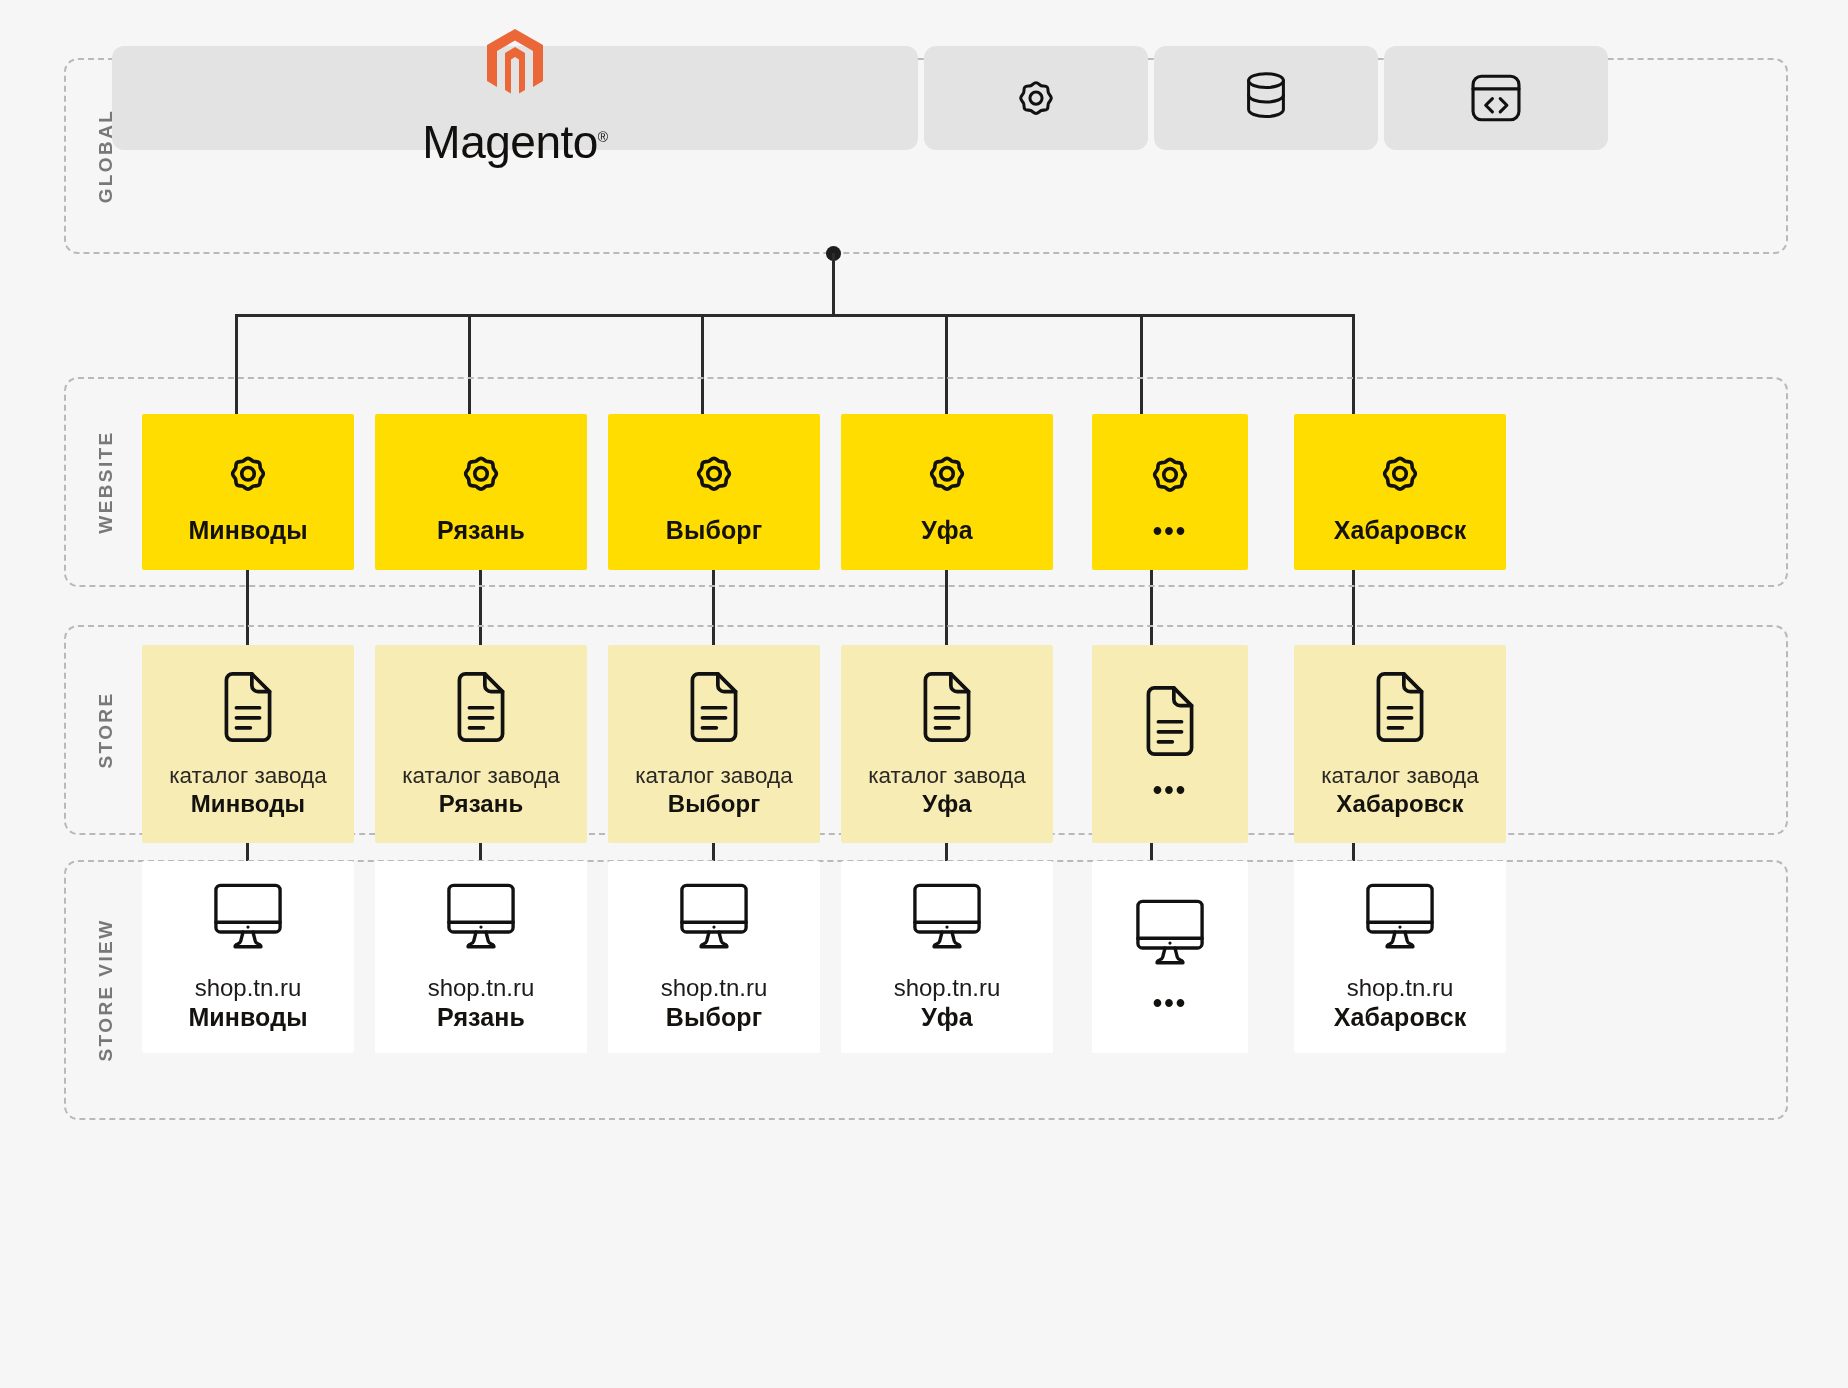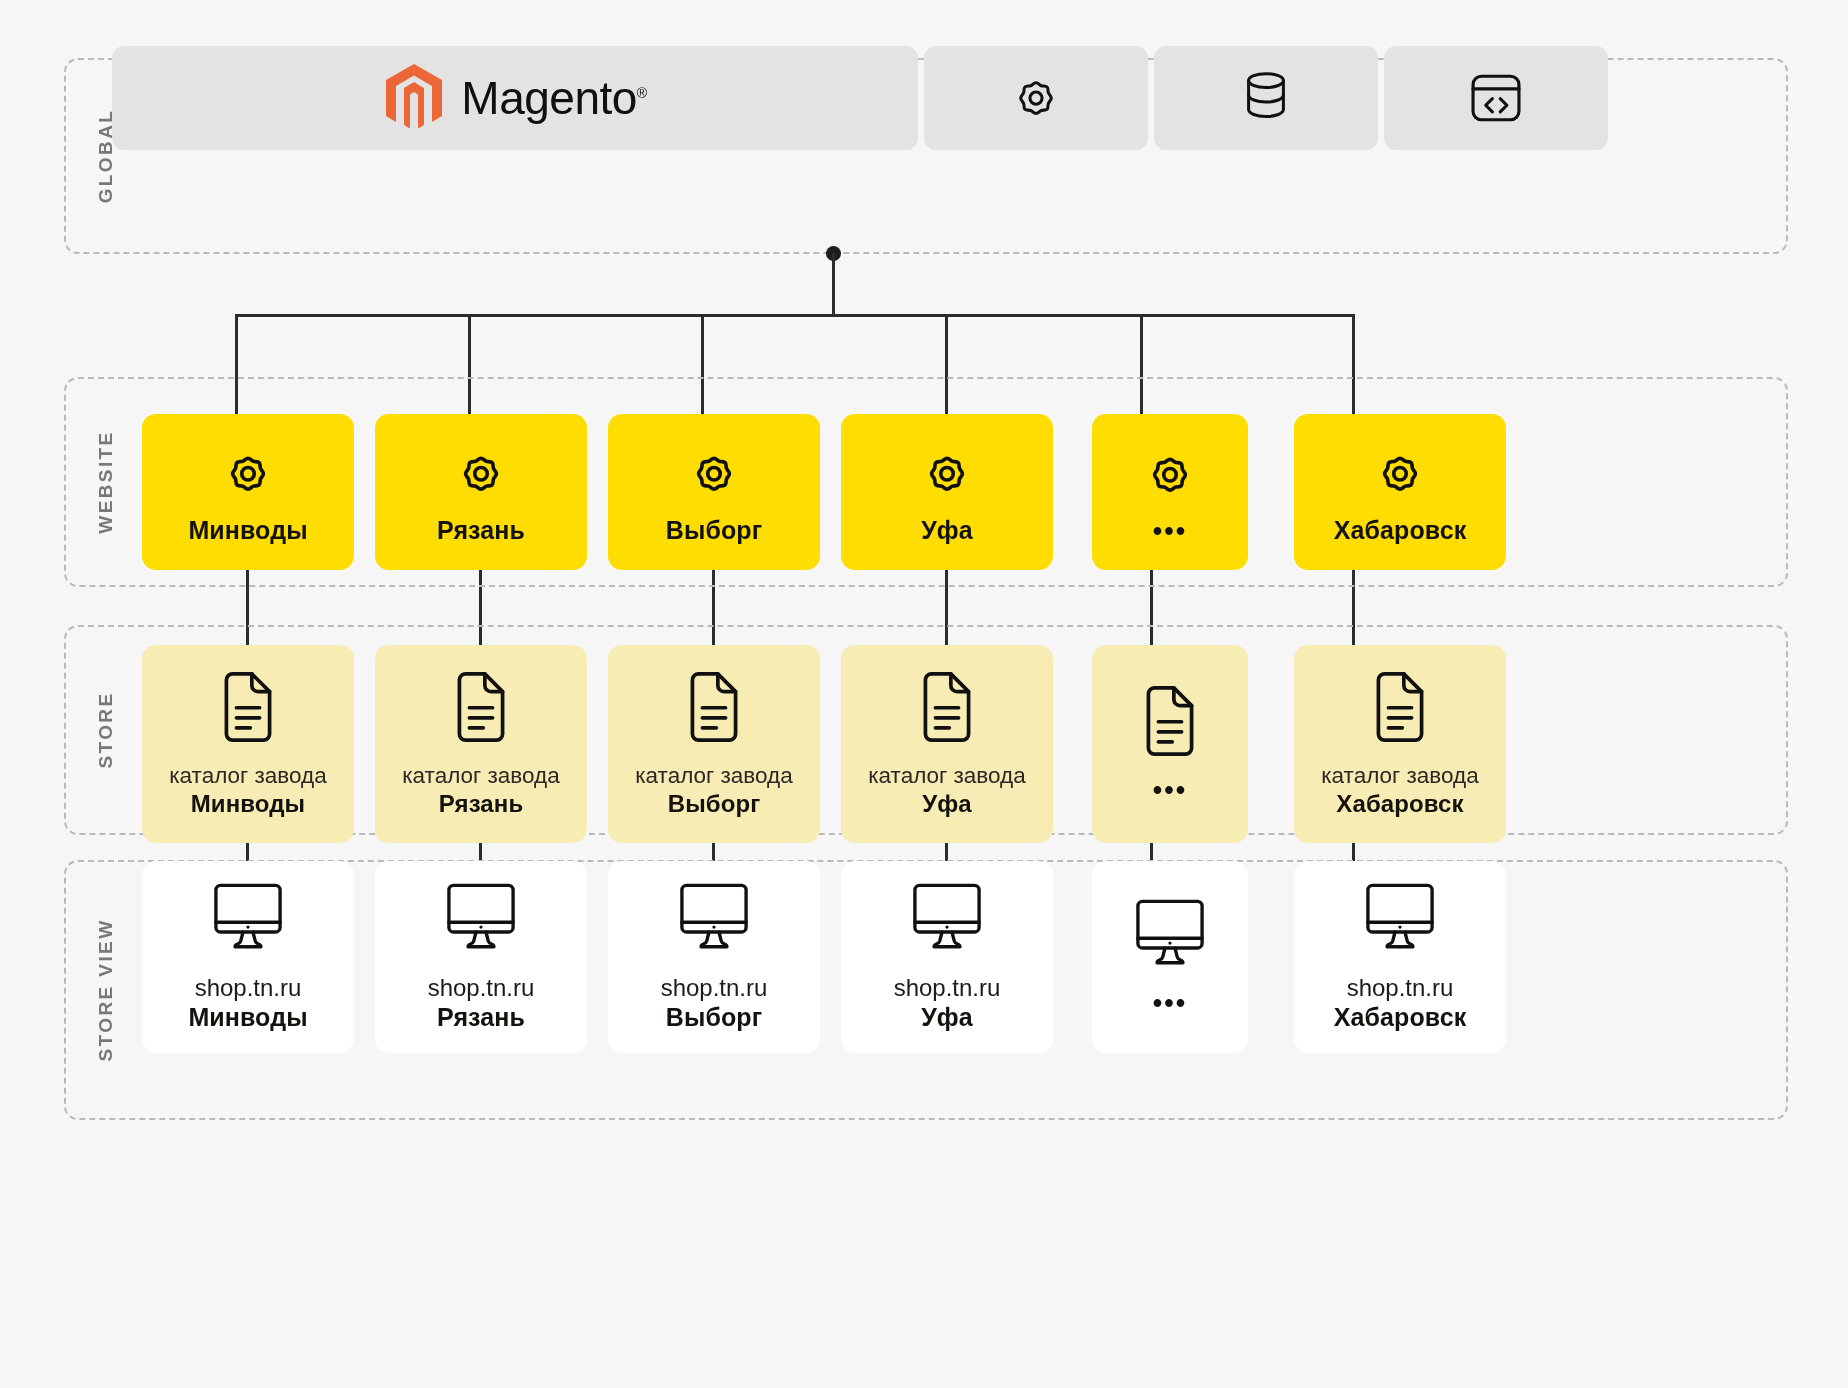--- a/index.html
+++ b/index.html
@@ -41,21 +41,21 @@
   }
   .gcell {
     background: #e3e3e3;
     border-radius: 12px;
     display: flex; align-items: center; justify-content: center;
   }
   .gcell.logo { flex: 0 0 806px; }
   .gcell.ic   { flex: 0 0 224px; }
 
   
-  .magento { display: flex; align-items: center; gap: 16px; }
+  .magento { display: flex; align-items: center; gap: 16px; flex-direction: column; }
   .magento-word {
     font-size: 46px;
     letter-spacing: -0.5px;
     color: #12100e;
     font-family: "Liberation Sans", sans-serif;
     font-weight: 400;
     position: relative;
   }
   .magento-word sup { font-size: 14px; vertical-align: super; }
 
@@ -70,21 +70,21 @@
   .row {
     position: absolute;
     left: 172px;
     display: flex;
     align-items: flex-start;
     gap: 0;
   }
   .col { position: relative; display: flex; justify-content: center; }
 
   .card {
-    border-radius: 14px;
+    border-radius: 2px;
     display: flex;
     flex-direction: column;
     align-items: center;
     justify-content: center;
     text-align: center;
   }
   .card.website {
     background: #ffdd00;
     height: 156px;
     padding-top: 6px;

